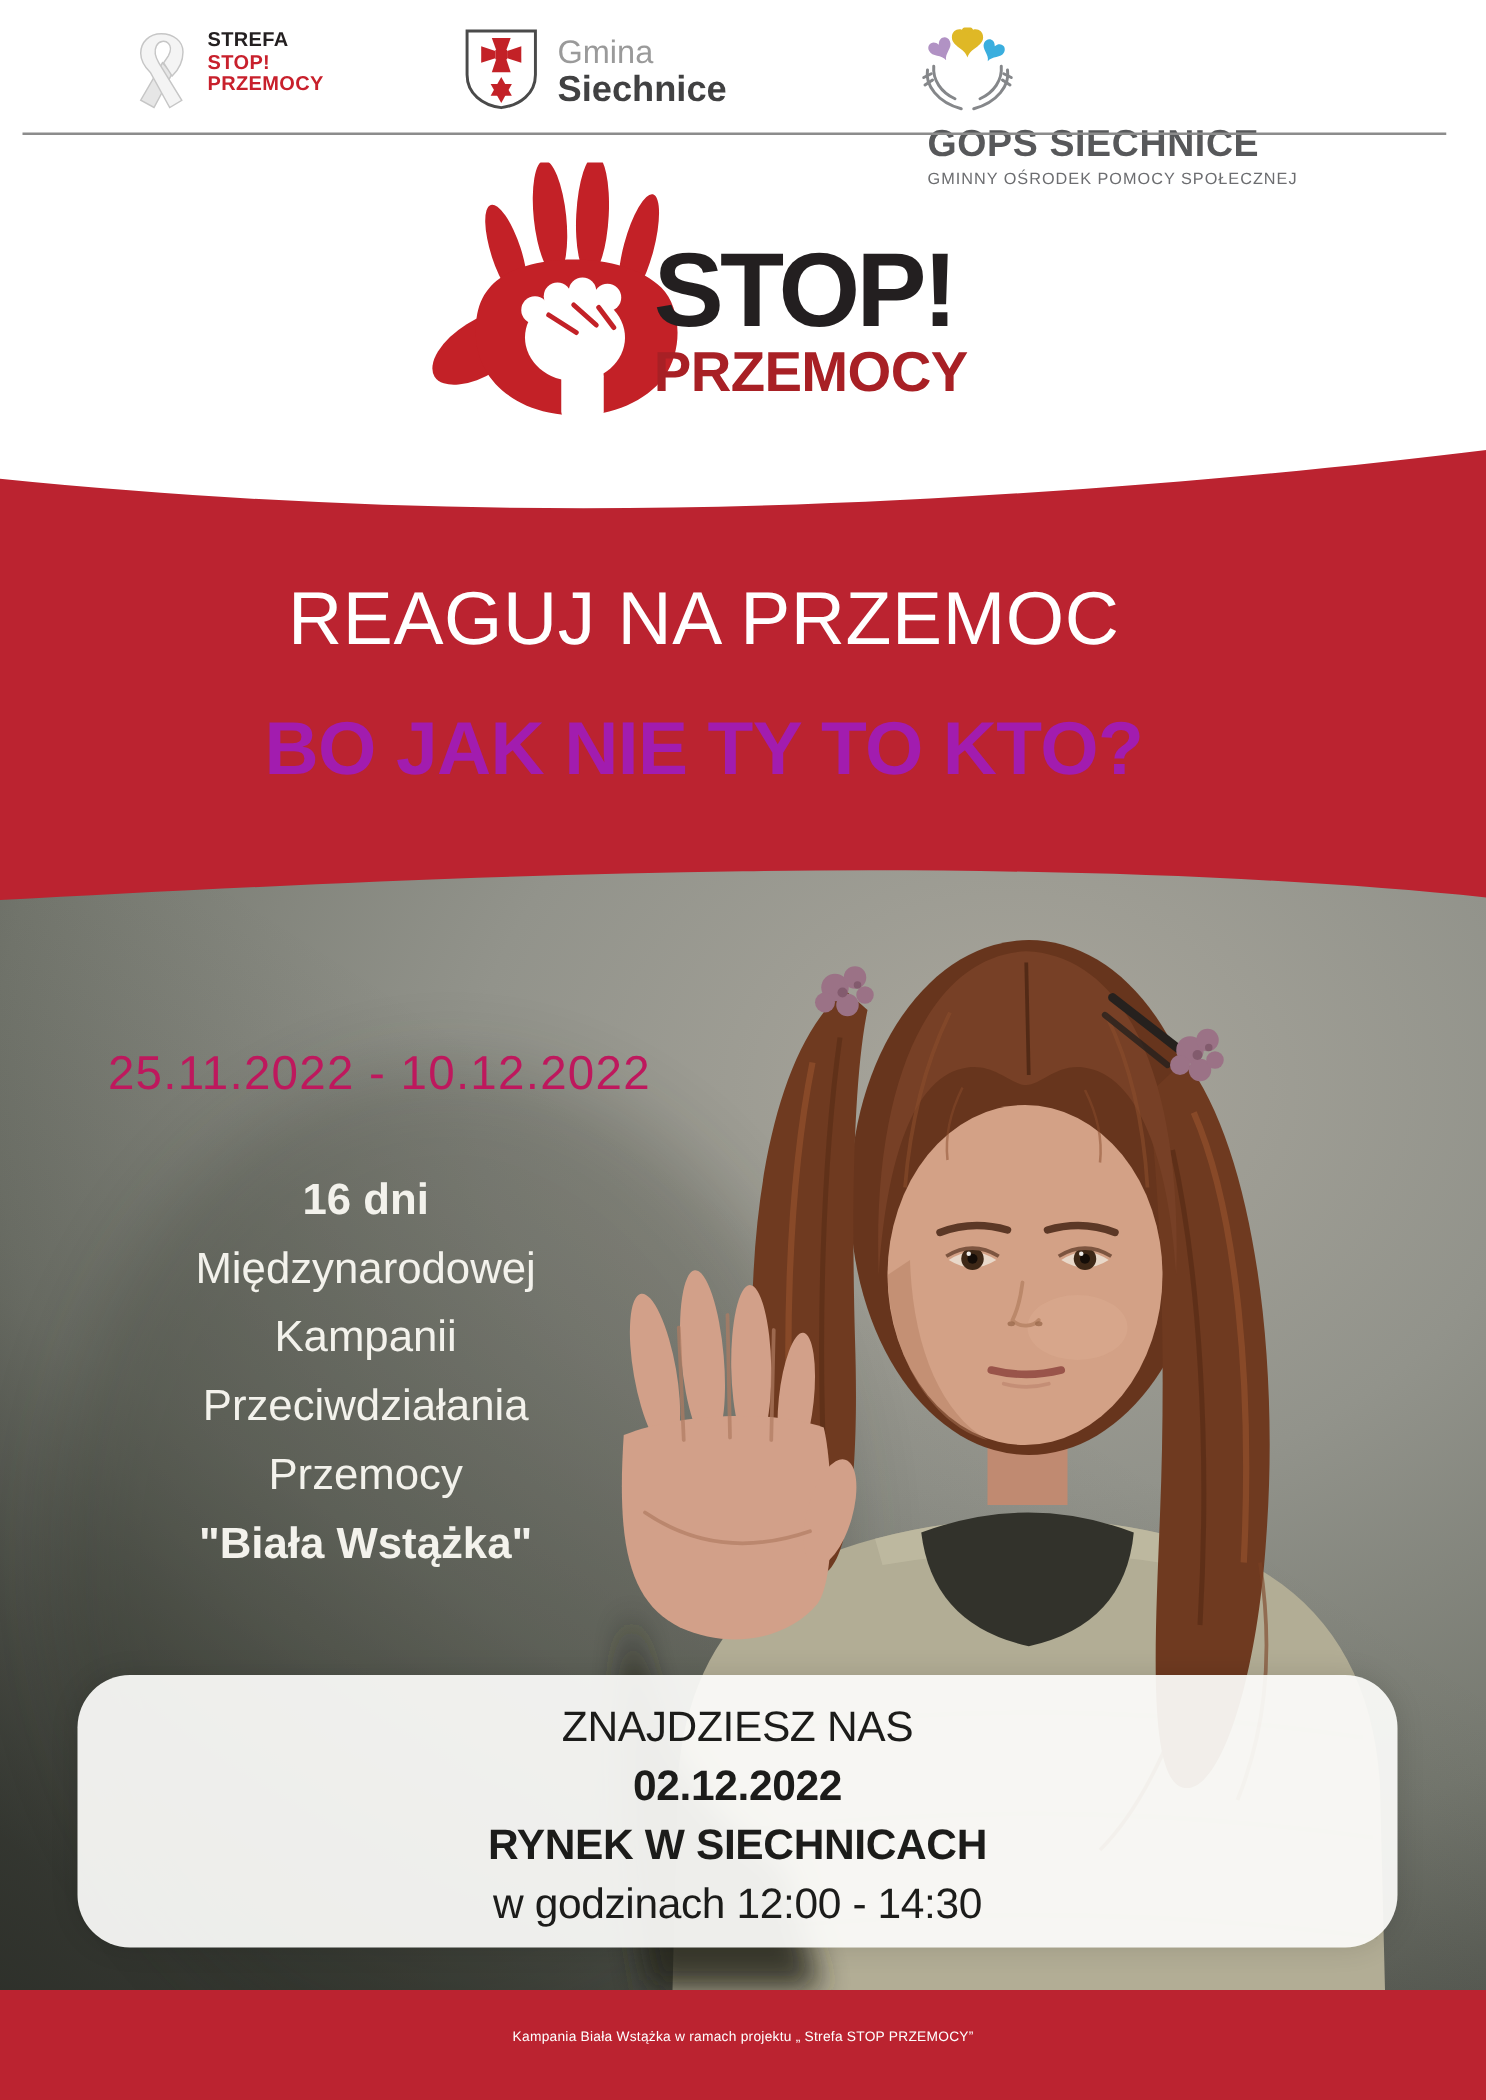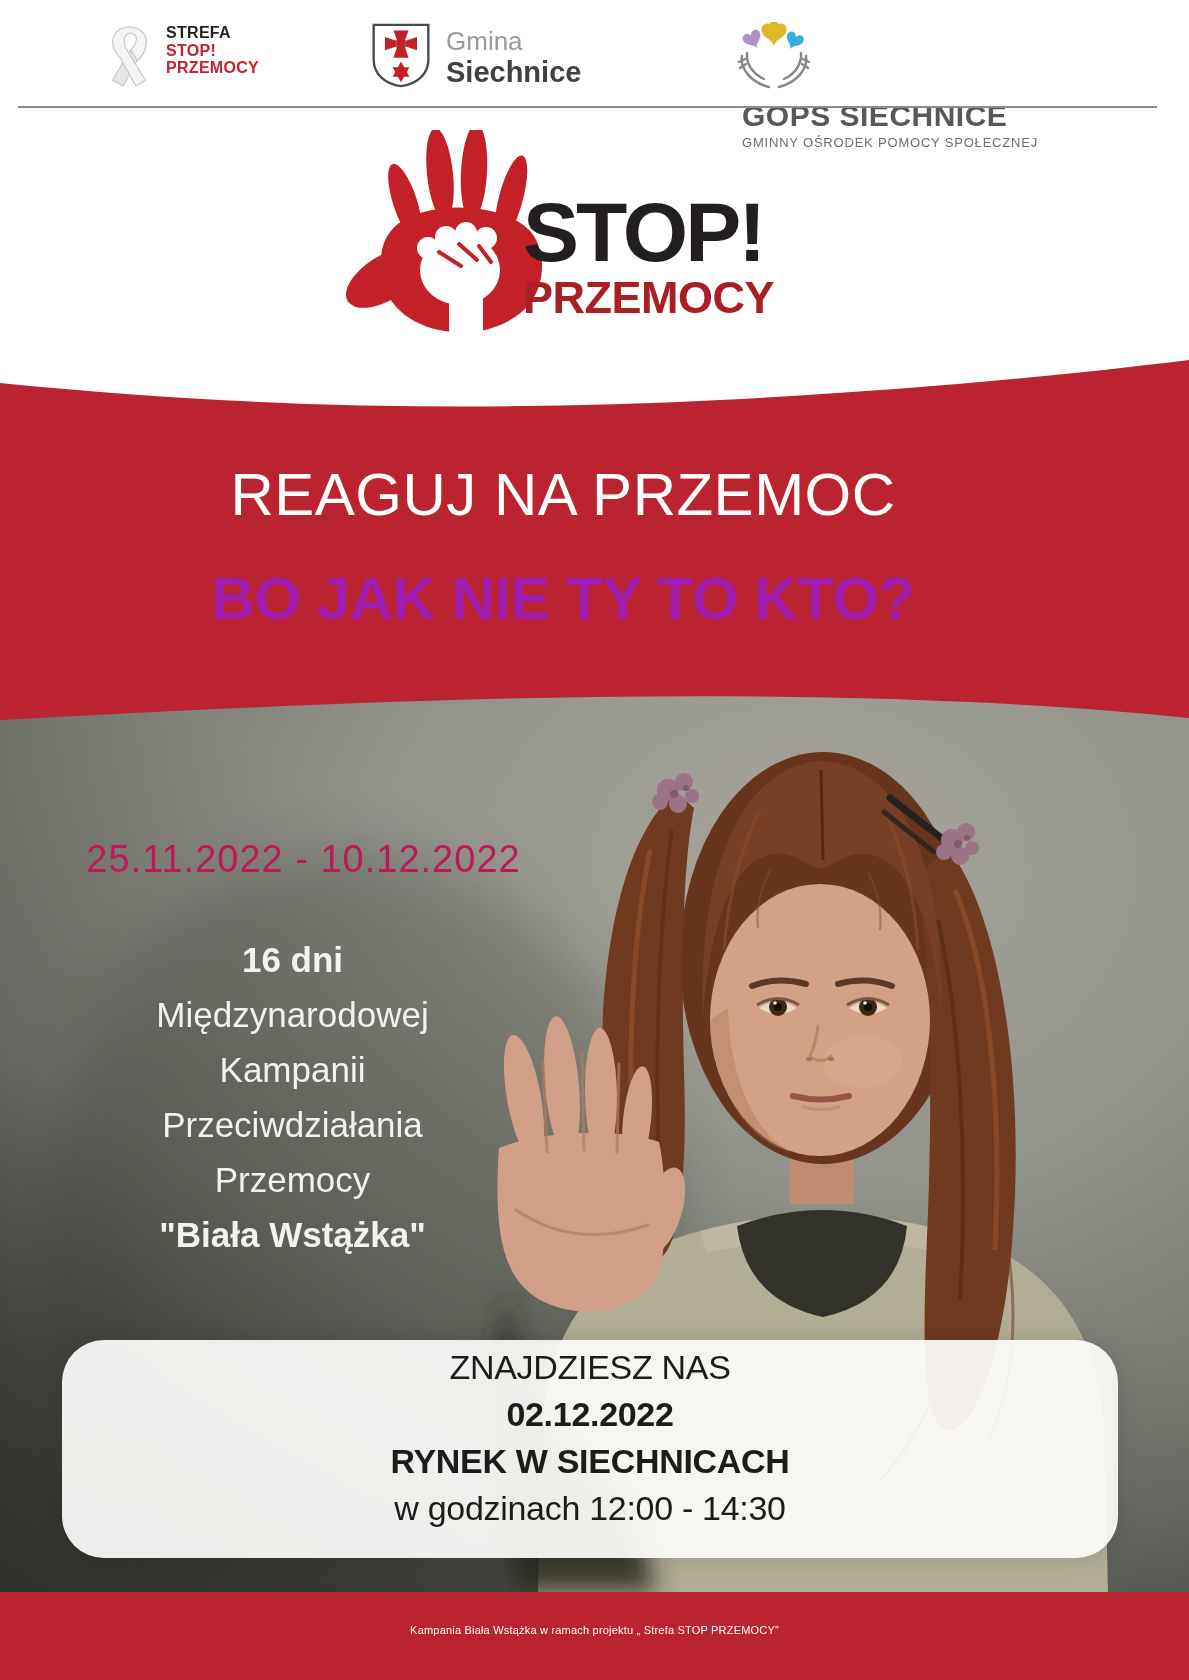--- a/index.html
+++ b/index.html
@@ -38,21 +38,21 @@
     font-size:60px;font-weight:700;letter-spacing:-.5px;z-index:3;}
   
   .photo-svg{position:absolute;left:0;top:690px;width:1189px;height:902px;z-index:1;}
   .date-range{position:absolute;left:71px;top:838px;width:465px;text-align:center;color:#be185d;
     font-size:38px;letter-spacing:1px;z-index:2;}
   .campaign{position:absolute;left:105px;top:932px;width:375px;text-align:center;color:#f3f2ec;
     font-size:35px;line-height:55px;z-index:2;}
   .campaign .bold{font-weight:bold;}
   .info-box{position:absolute;left:62px;top:1340px;width:1056px;height:218px;border-radius:42px;
     background:rgba(252,252,250,0.93);box-shadow:0 0 22px rgba(0,0,0,0.12);z-index:4;
-    text-align:center;color:#1c1c1a;padding-top:4px;box-sizing:border-box;}
+    text-align:center;color:#1c1c1a;padding-top:19px;box-sizing:border-box;}
   .ib-line{font-size:34px;line-height:47px;letter-spacing:-.3px;}
   .ib-bold{font-weight:bold;}
   
   .footer{position:absolute;left:0;top:1592px;width:1189px;height:88px;background:var(--banner-red,#bb2330);z-index:5;}
   .footer-text{padding-top:32px;text-align:center;color:#fff;font-size:11px;letter-spacing:.2px;}
 </style>
 </head>
 <body>
 
 <div class="poster">

